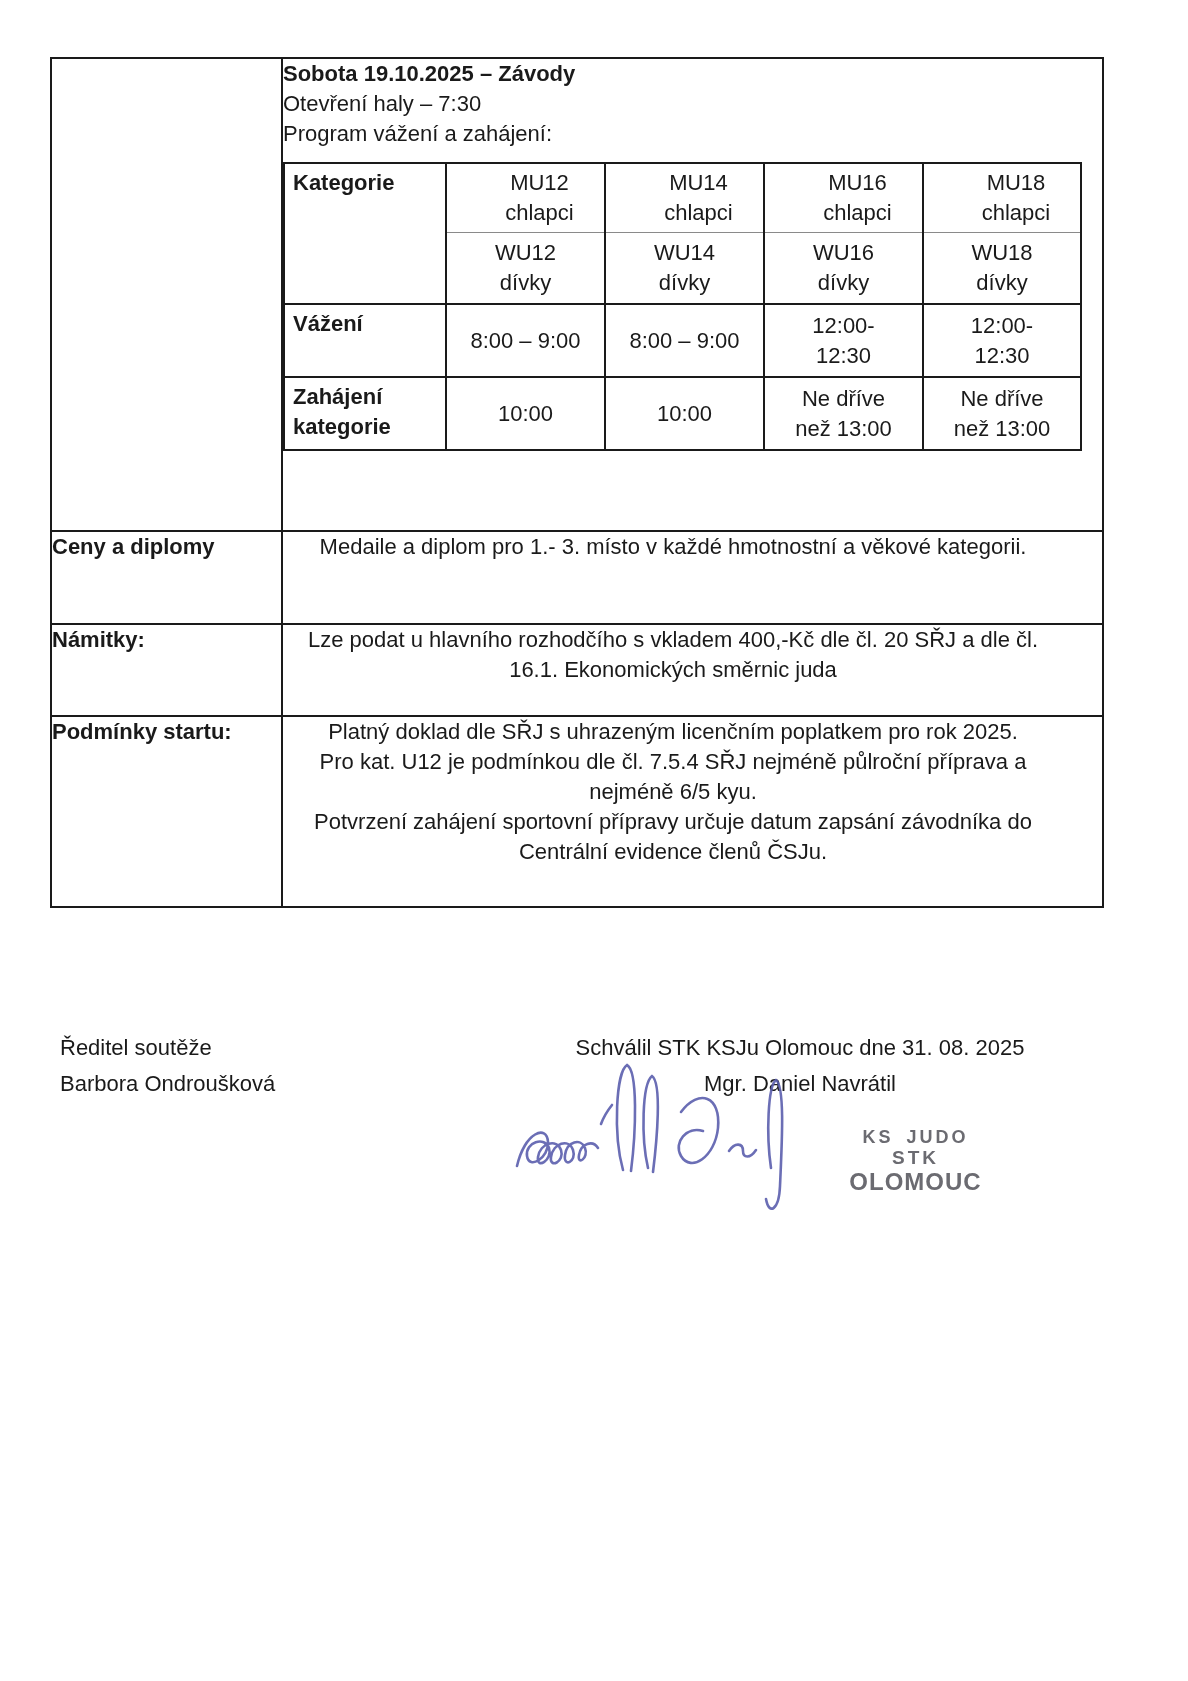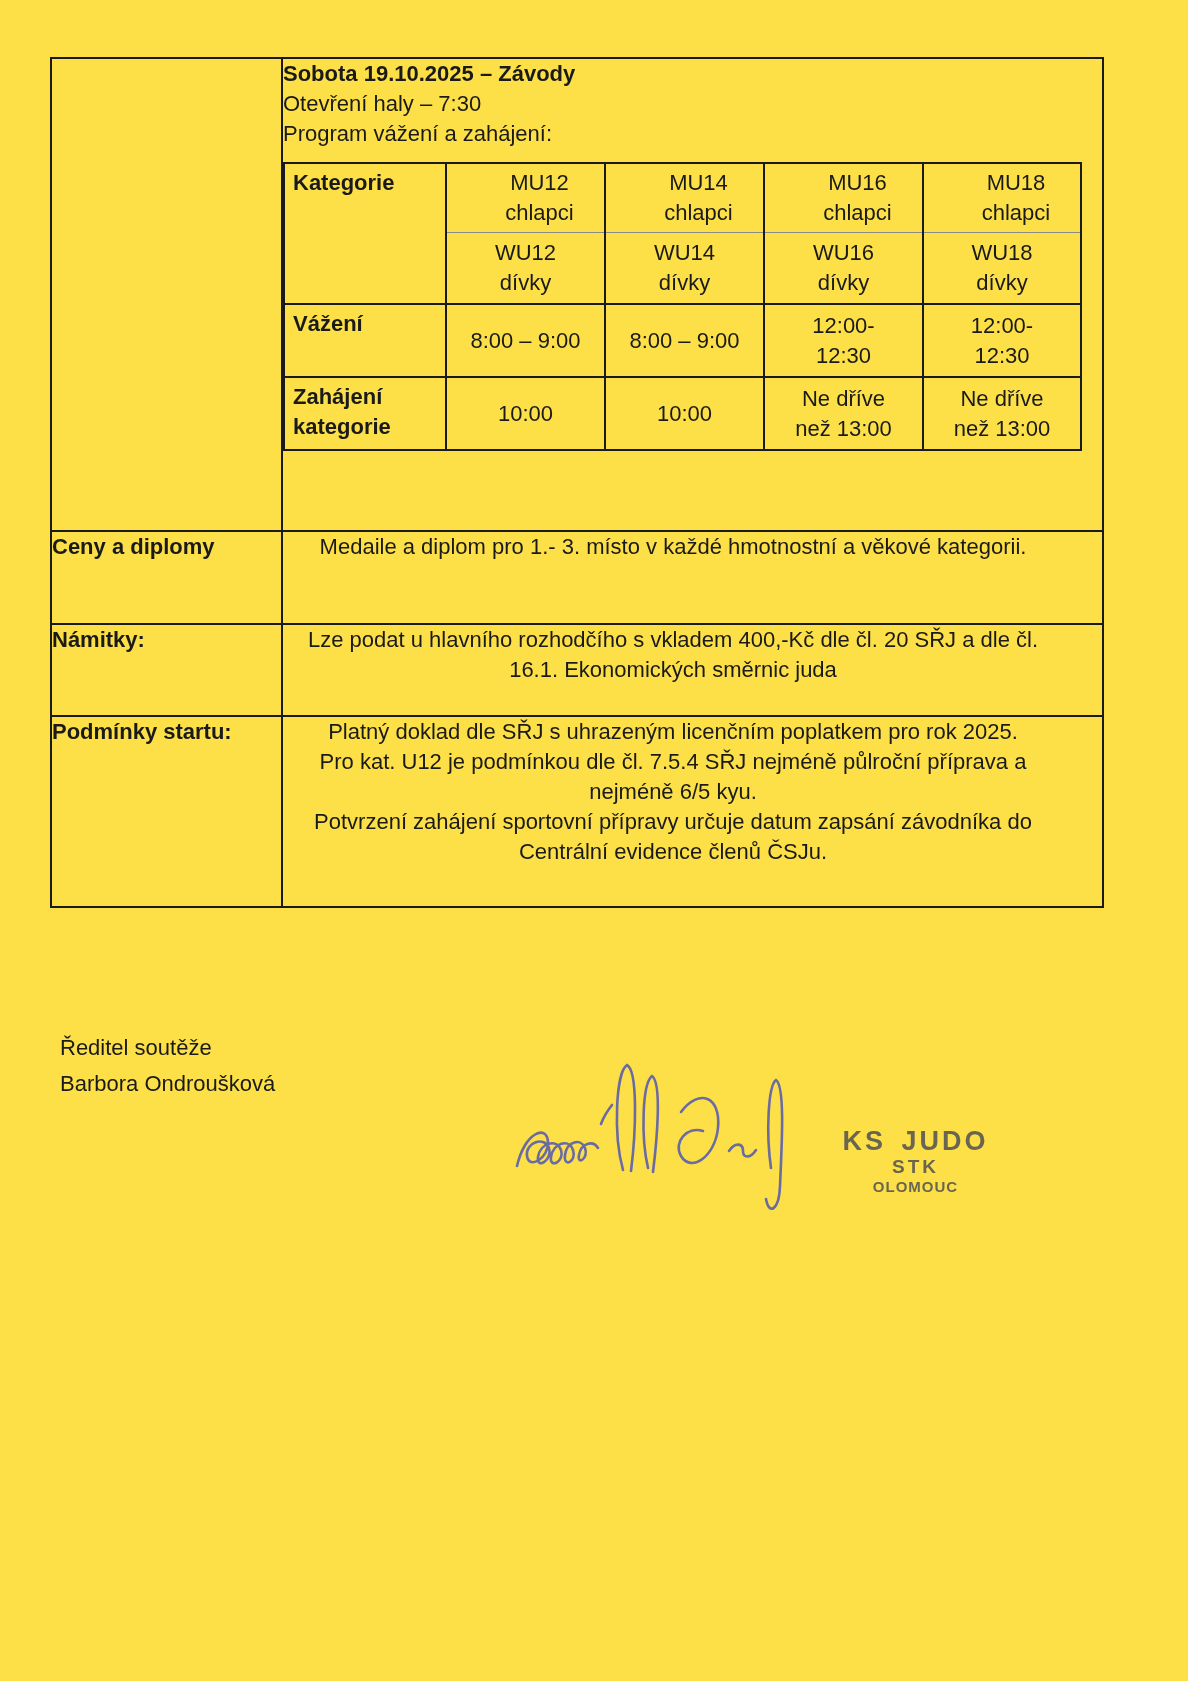--- a/index.html
+++ b/index.html
@@ -1,19 +1,19 @@
 <!DOCTYPE html>
 <html><head>
 <meta charset="utf-8">
 <style>
   html,body{margin:0;padding:0;background:#e8e8e8;}
   .page{
     position:relative;
     width:1188px;height:1681px;
-    background:#fde047;
+    background:#ffffff;
     font-family:"Liberation Sans","DejaVu Sans",sans-serif;
     color:#1a1a1a;
     font-size:22px;
     line-height:30px;
     overflow:hidden;
   }
   
   table.outer{
     position:absolute;left:50px;top:57px;
     width:1052px;
@@ -82,23 +82,23 @@
     position:absolute;left:505px;top:1038px;
     width:300px;height:195px;
   }
   .stamp{
     position:absolute;left:838px;top:1128px;width:155px;
     text-align:center;
     font-weight:bold;
     opacity:0.82;
     line-height:1.0;
   }
-  .stamp .s1{font-size:27px;letter-spacing:3px;word-spacing:5px;margin-bottom:2px;}
+  .stamp .s1{font-size:18px;letter-spacing:3px;word-spacing:5px;margin-bottom:2px;}
   .stamp .s2{font-size:19px;letter-spacing:3px;margin-bottom:3px;}
-  .stamp .s3{font-size:15px;letter-spacing:1px;}
+  .stamp .s3{font-size:24px;letter-spacing:1px;}
 </style>
 </head>
 <body>
 
 <div class="page">
 
   <table class="outer">
     <colgroup>
         <col style="width:231px">
         <col style="width:821px">
@@ -188,20 +188,24 @@
       </td>
     </tr>
   </tbody>
     </table>
 
   <div class="footer-left">
     <div>Ředitel soutěže</div>
     <div>Barbora Ondroušková</div>
   </div>
 
+  <div class="footer-right">
+    <div>Schválil STK KSJu Olomouc dne 31. 08. 2025</div>
+    <div>Mgr. Daniel Navrátil</div>
+  </div>
 
   <svg class="signature" viewBox="0 0 300 195" fill="none">
     <g id="sig-group" stroke="#5b5fae" stroke-width="2.6" stroke-linecap="round" fill="none" opacity="0.9">
       <path d="M12,128 C20,94 42,86 43,104 C44,120 24,132 22,118 C20,104 40,98 44,110 C48,122 31,132 33,119 C35,105 52,100 56,112 C60,124 44,131 46,119 C48,105 64,100 68,112 C72,124 58,130 60,117 C62,103 76,100 80,110 C84,120 72,128 74,117 C76,105 88,102 93,110"></path>
       <path d="M96,86 C99,78 103,72 107,67"></path>
       <path d="M118,132 C108,96 111,34 122,27 C133,33 131,94 126,133"></path>
       <path d="M143,130 C136,100 137,46 147,38 C157,45 152,102 148,134"></path>
       <path d="M176,74 C194,50 216,58 213,90 C210,119 186,135 176,118 C168,104 182,88 198,93"></path>
       <path d="M224,113 C230,104 238,105 238,113 C238,120 245,121 251,112"></path>
       <path d="M266,130 C261,96 263,48 271,42 C280,48 277,104 275,148 C274,172 264,178 261,161"></path>

